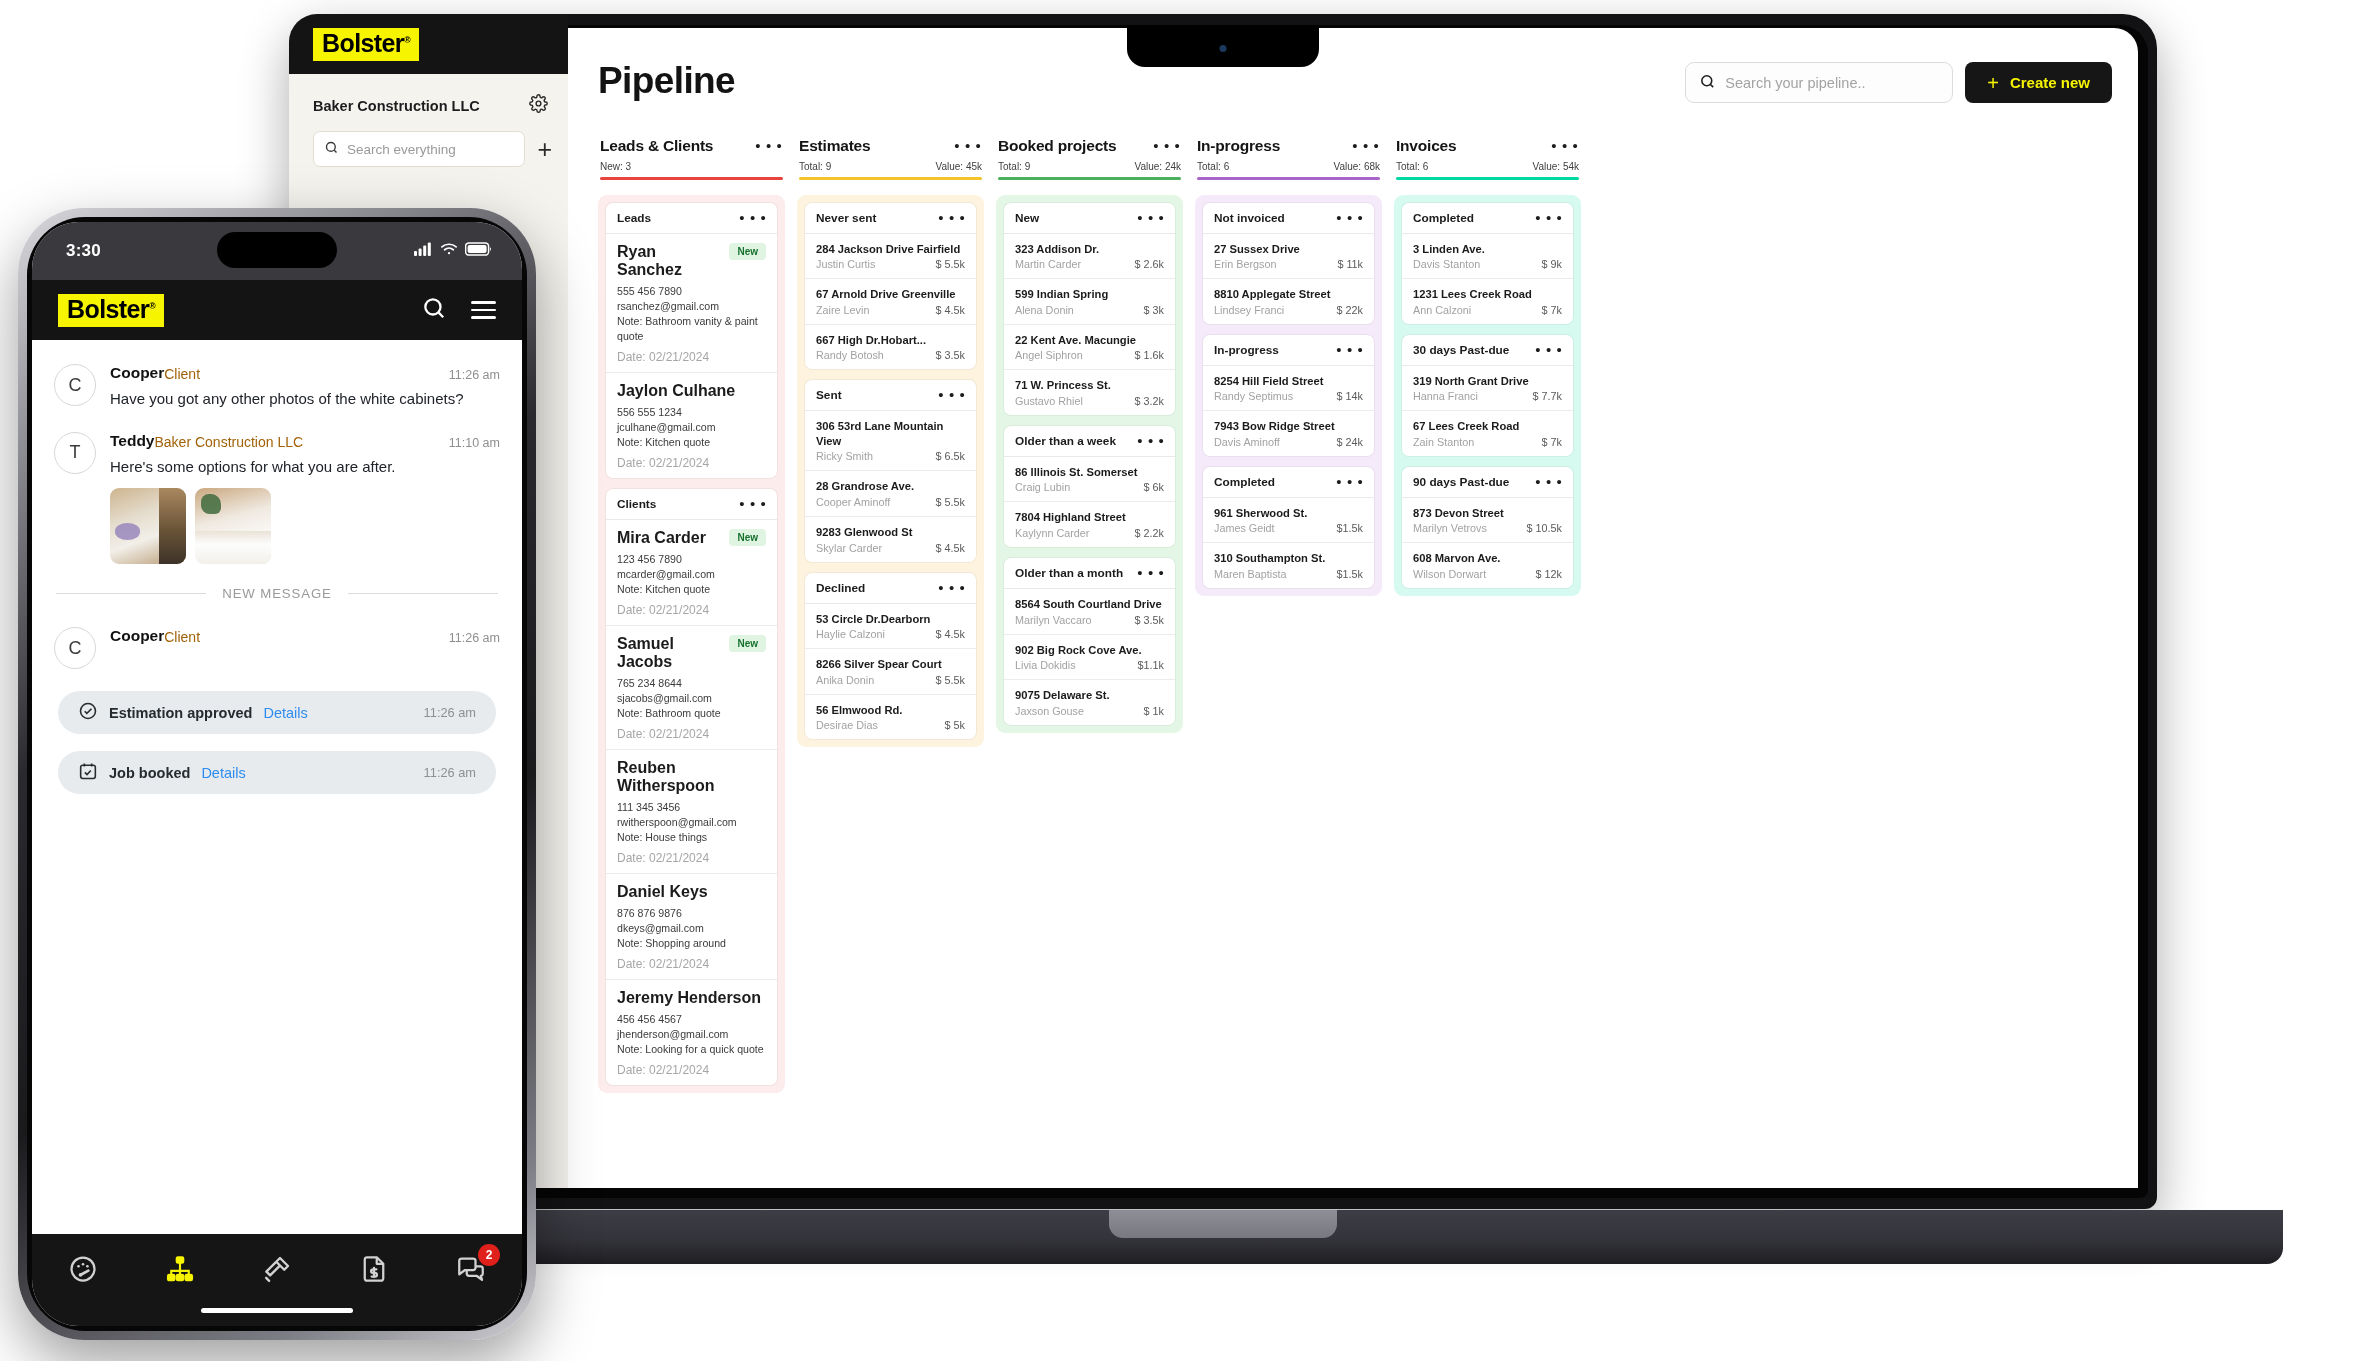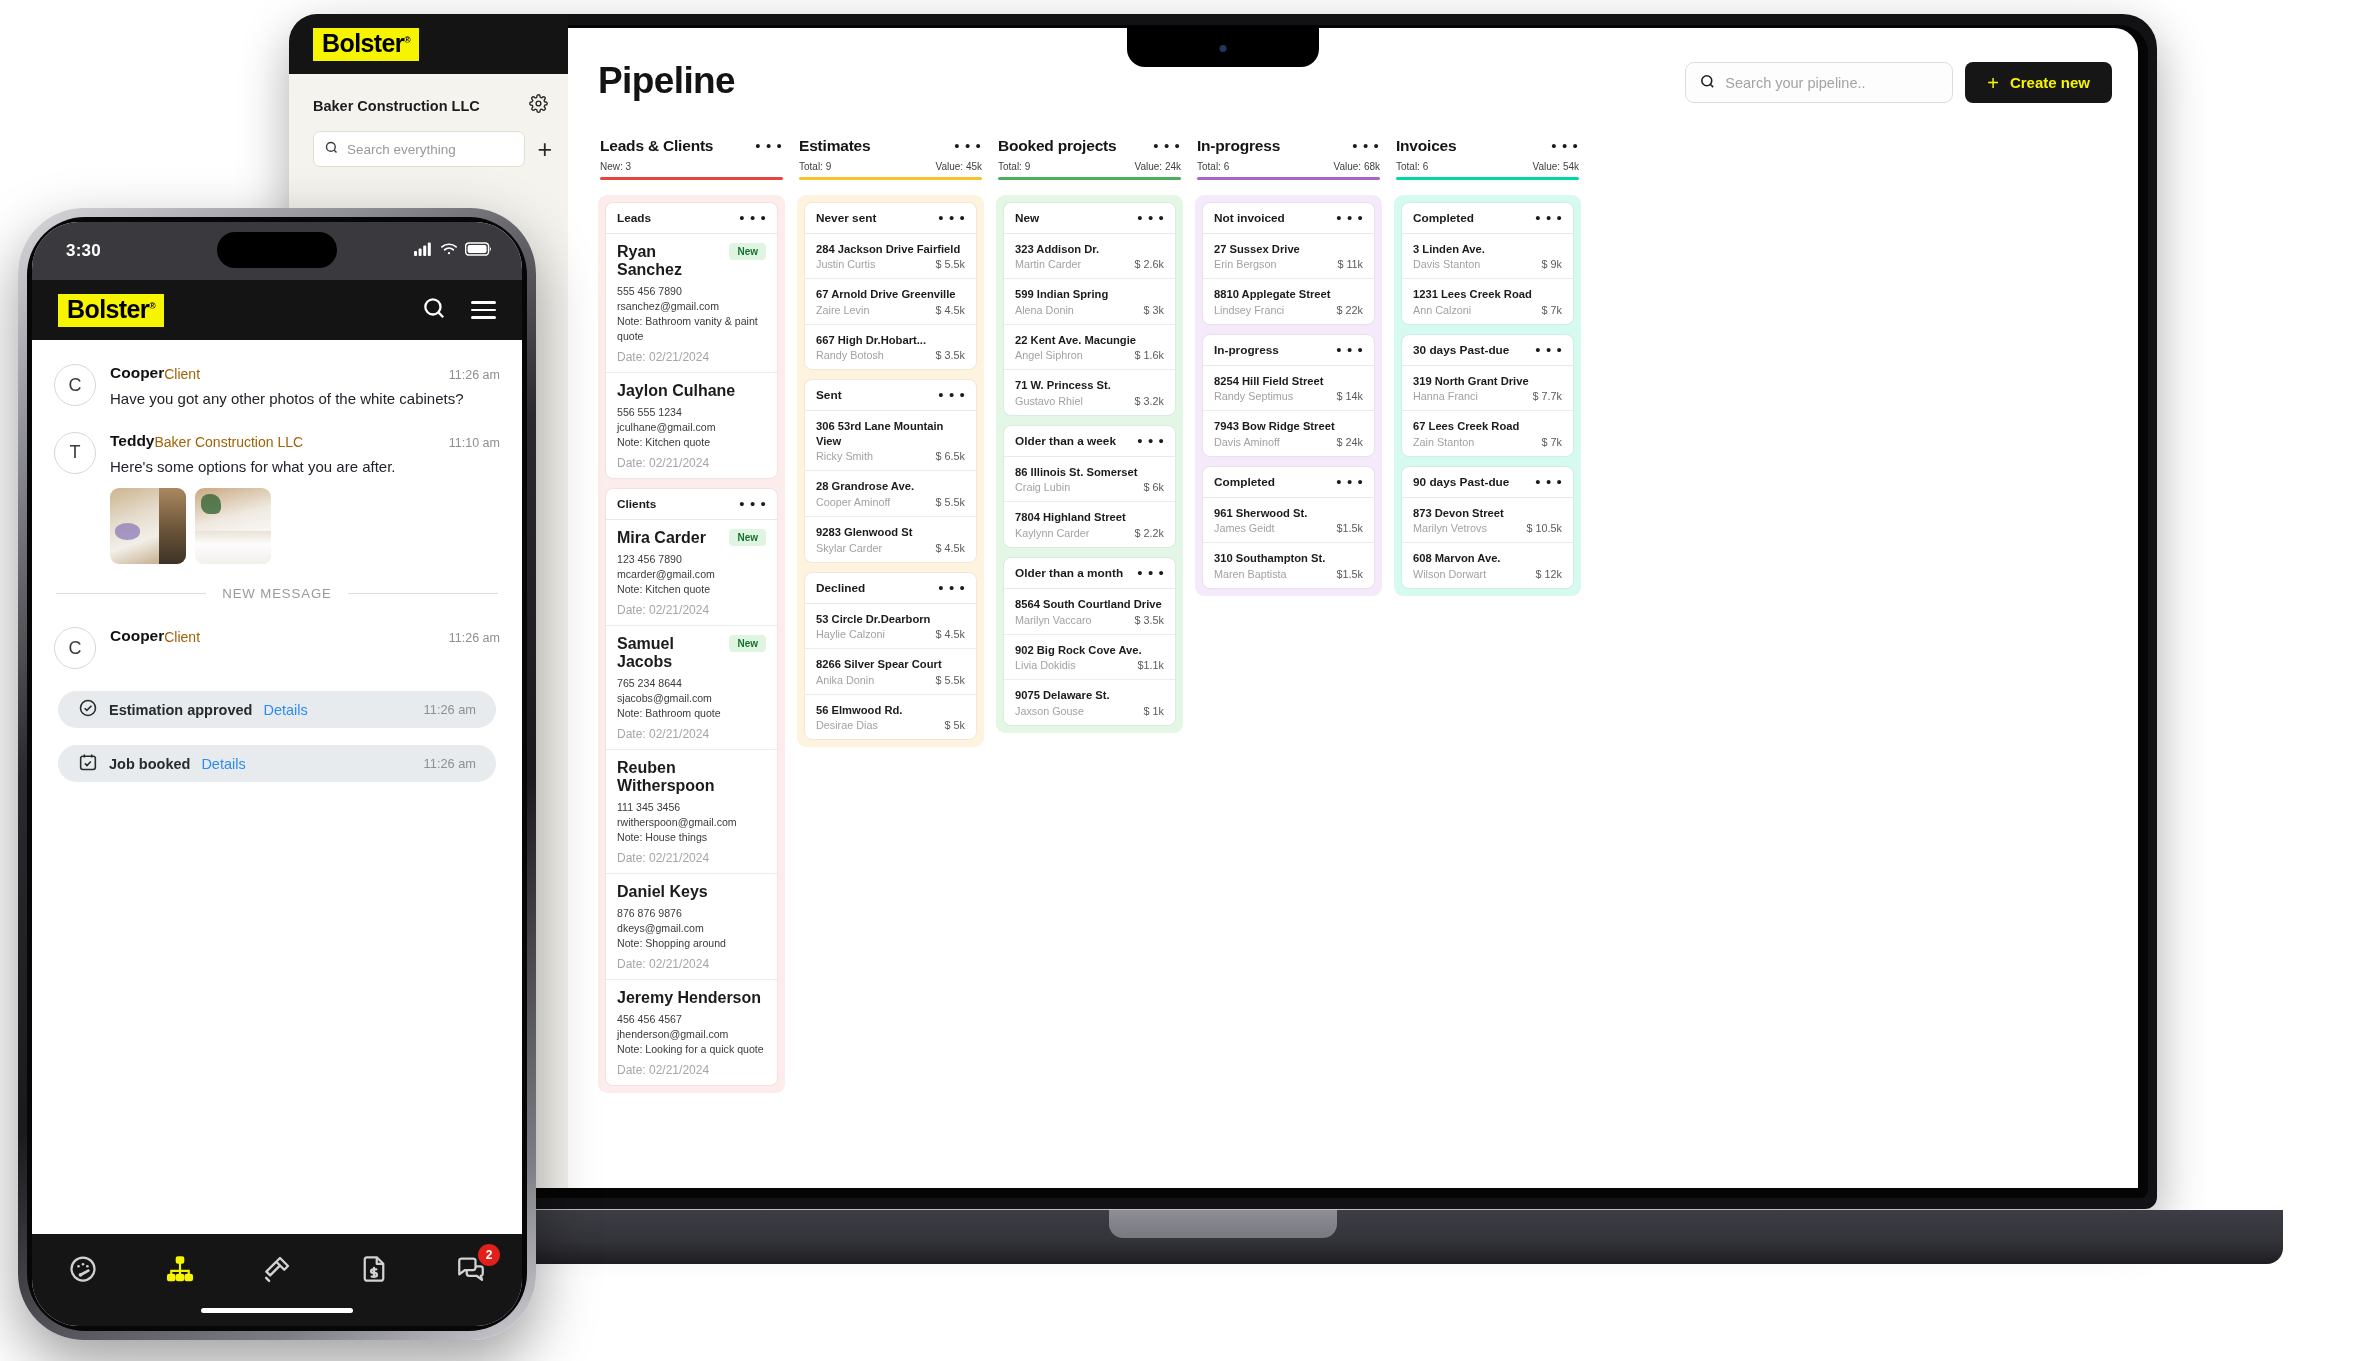--- a/index.html
+++ b/index.html
@@ -183,21 +183,21 @@
   .ph2:after{ content:""; position:absolute; left:0; bottom:0; width:100%; height:44%;
     background:linear-gradient(180deg,#e9e2d6 0%,#fdfdfd 40%,#f3f0ea 100%); }
   .ph2:before{ content:""; position:absolute; left:8%; top:8%; width:26%; height:26%;
     background:#3f6b3d; border-radius:40% 50% 30% 45%; opacity:.85; }
 
   .divider-new{ display:flex; align-items:center; gap:16px; margin:10px 2px 26px 2px; }
   .divider-new .line{ flex:1; height:1px; background:#dcdcdc; }
   .divider-new .lbl{ font-size:13.2px; color:#9a9a9a; letter-spacing:.9px; }
 
   .chip{
-    background:#e7ebee; border-radius:24px; height:37px; margin:0 4px 17px 4px;
+    background:#e7ebee; border-radius:24px; height:43px; margin:0 4px 17px 4px;
     display:flex; align-items:center; gap:11px; padding:0 20px;
   }
   .chip-label{ font-size:14.5px; font-weight:600; color:#262b30; }
   .chip-link{ font-size:14.5px; color:#2d8cf0; font-weight:500; cursor:pointer; }
   .chip-time{ margin-left:auto; font-size:12.8px; color:#8f8f8f; }
 
   .ph-tabbar{
     flex:0 0 92px; background:#151515; display:flex; align-items:flex-start;
     justify-content:space-between; padding:16px 28px 0 28px; position:relative;
   }

